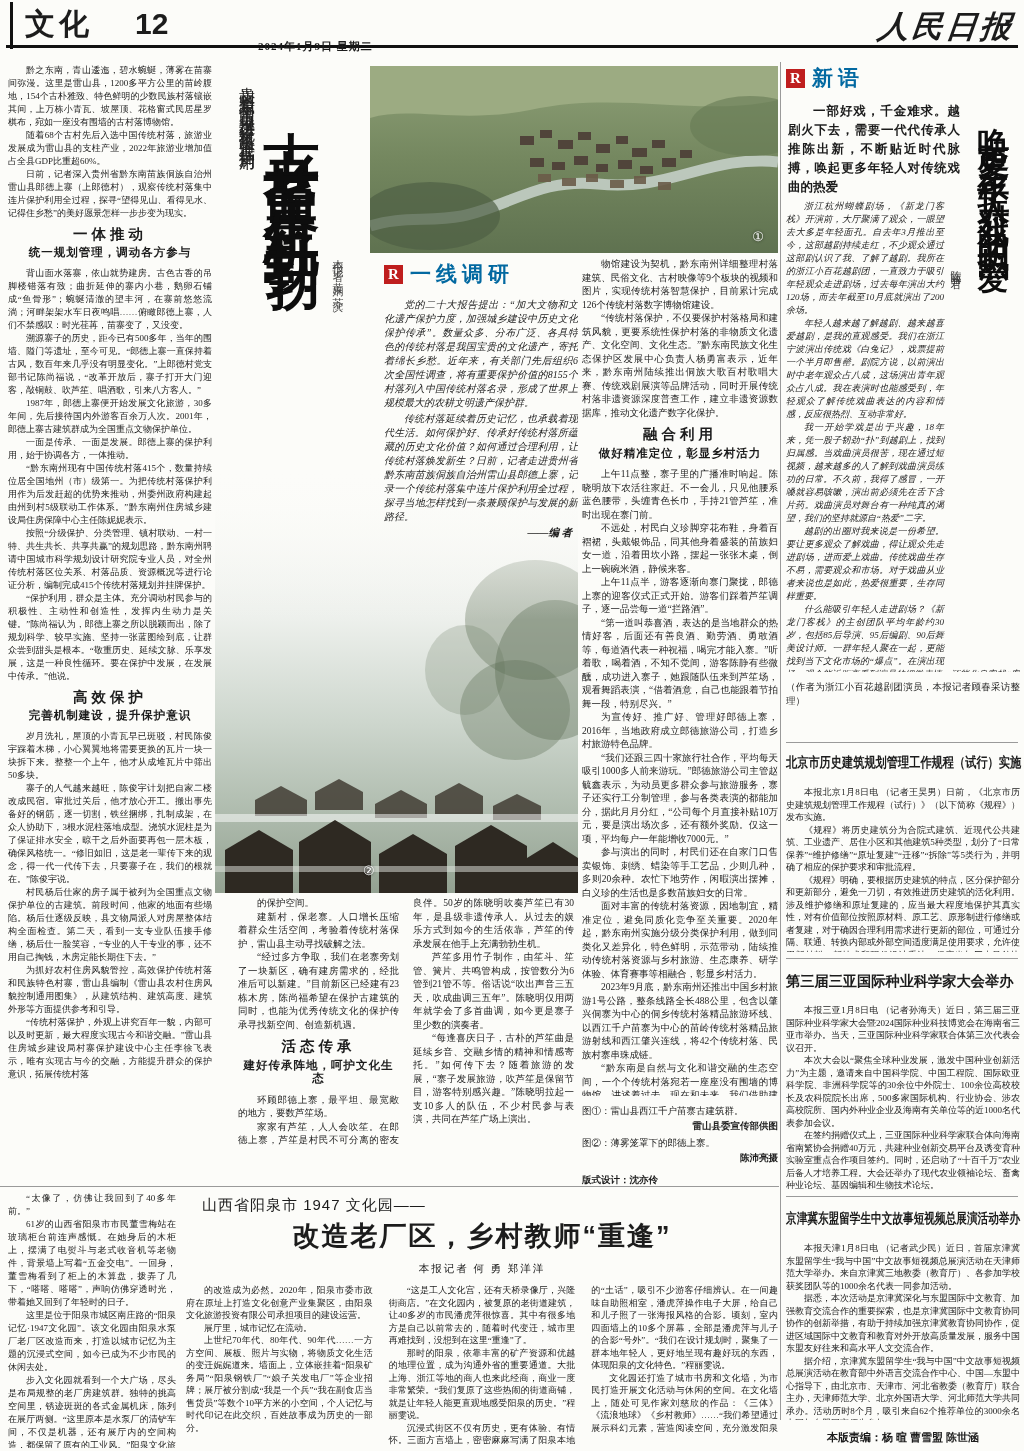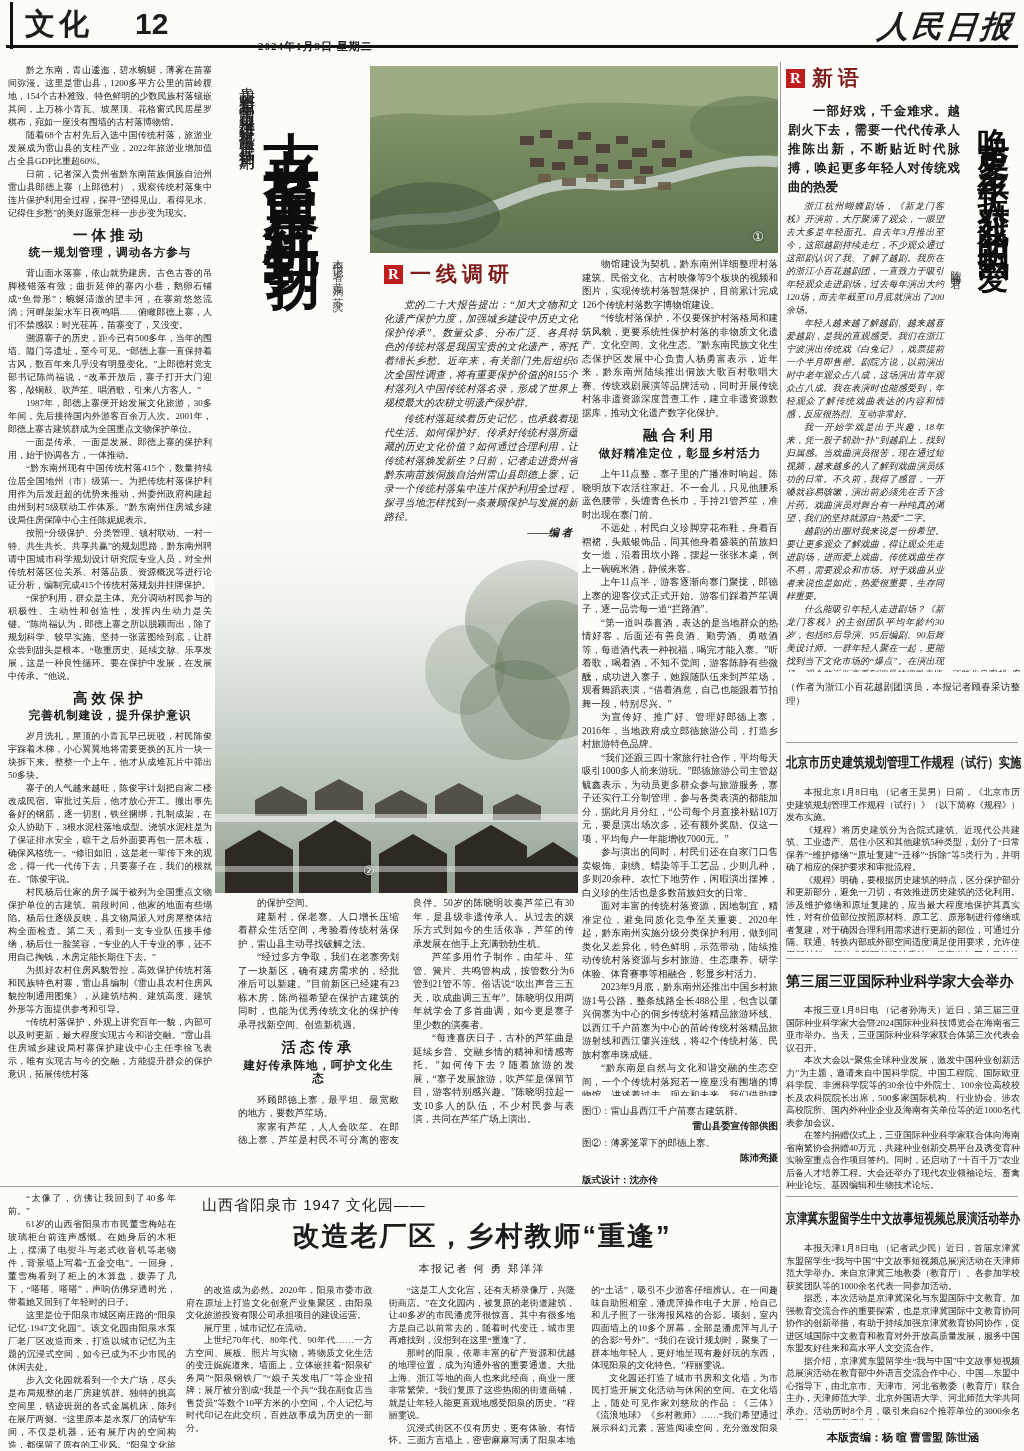--- a/index.html
+++ b/index.html
@@ -11,34 +11,34 @@
   .sec-box{position:absolute;left:10px;top:2px;padding:2px 16px 4px 12px;
            border-left:3px solid #111;display:flex;align-items:baseline;gap:14px;}
   .sec-name{font-family:"Liberation Sans",sans-serif;font-weight:bold;font-size:30px;letter-spacing:4px;}
   .page-num{font-family:"Liberation Sans",sans-serif;font-size:30px;font-weight:bold;margin-left:28px;}
   .ed-date{position:absolute;left:258px;top:27px;font-size:11px;font-weight:bold;letter-spacing:1px;margin-top:12px;}
   .masthead{position:absolute;right:10px;top:6px;font-size:31px;font-weight:bold;font-style:italic;
             letter-spacing:3px;transform:skewX(-6deg);}
   
   .flow p{margin:0;text-indent:2em;text-align:justify;}
   .bodycol{font-size:9.5px;line-height:13.5px;overflow:hidden;}
-  .sec-h{font-family:Liberation Serif, serif;font-weight:bold;font-size:14.5px;text-align:center;
+  .sec-h{font-family:Liberation Mono, monospace;font-weight:bold;font-size:14.5px;text-align:center;
          letter-spacing:4px;margin:9px 0 4px;text-indent:0 !important;}
   .sec-sub{font-family:"Liberation Sans",sans-serif;font-weight:bold;font-size:11.5px;text-align:center;
          letter-spacing:1px;margin:0 0 8px;text-indent:0 !important;}
   
   .vert{writing-mode:vertical-rl;}
   .kicker{font-family:"Liberation Sans",sans-serif;font-size:16px;letter-spacing:3px;color:#222;}
   .main-hl{font-family:"Liberation Sans",sans-serif;font-weight:bold;font-size:56px;letter-spacing:18px;color:#0d0d0d;}
   .byline-v{font-size:11px;letter-spacing:4px;color:#444;}
   
   .tagrow{display:flex;align-items:center;gap:7px;}
   .rlogo{width:19px;height:19px;background:#bf1e1e;color:#fff;font-family:"Liberation Serif",serif;
          font-weight:bold;font-size:15px;display:flex;align-items:center;justify-content:center;}
-  .taglabel{font-family:"Liberation Sans",sans-serif;font-weight:bold;font-size:21px;color:#7f1d1d;letter-spacing:5px;}
+  .taglabel{font-family:"Liberation Sans",sans-serif;font-weight:bold;font-size:21px;color:#0369a1;letter-spacing:5px;}
   .kaiti p{margin:0 0 2px;text-indent:2em;text-align:justify;font-style:italic;}
   .signoff{text-align:right;font-weight:bold;font-style:italic;padding-right:6px;}
   
   .photo{overflow:hidden;}
   .badge{position:absolute;color:#fff;font-size:13px;text-shadow:0 0 3px rgba(0,0,0,.8);}
   .caps{font-size:9.5px;line-height:14.5px;}
   .caps .cap{margin:0;text-align:justify;}
   .caps .credit{margin:0 0 3px;text-align:right;font-weight:bold;}
   .caps .design{margin-top:8px;font-weight:bold;}
   

